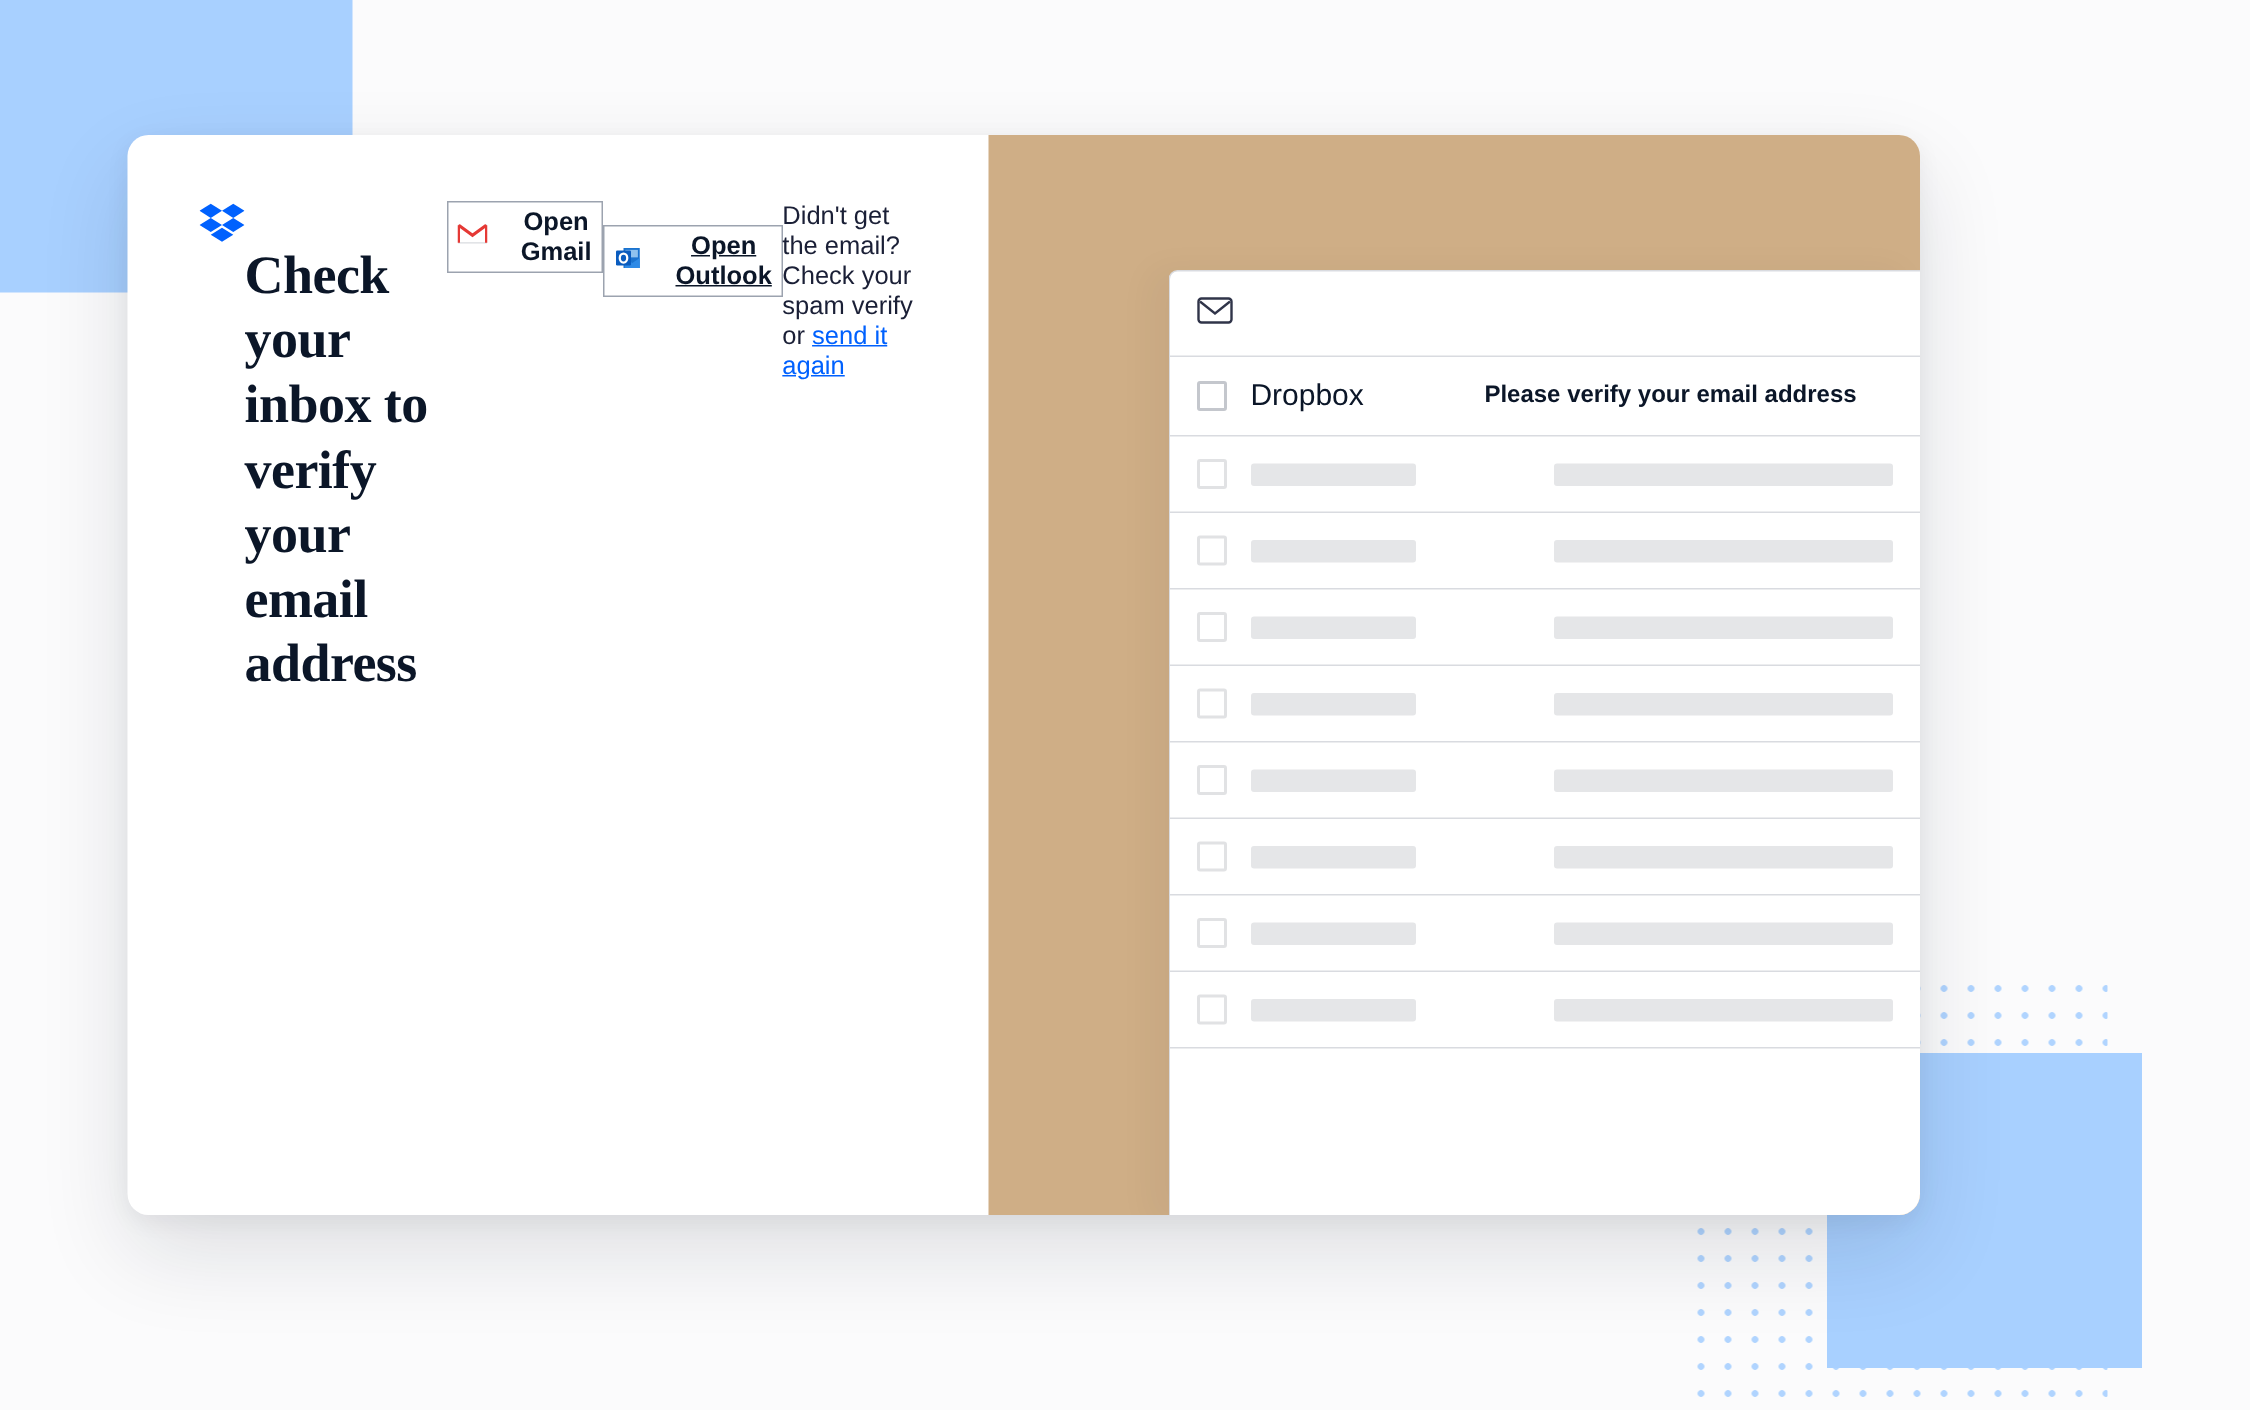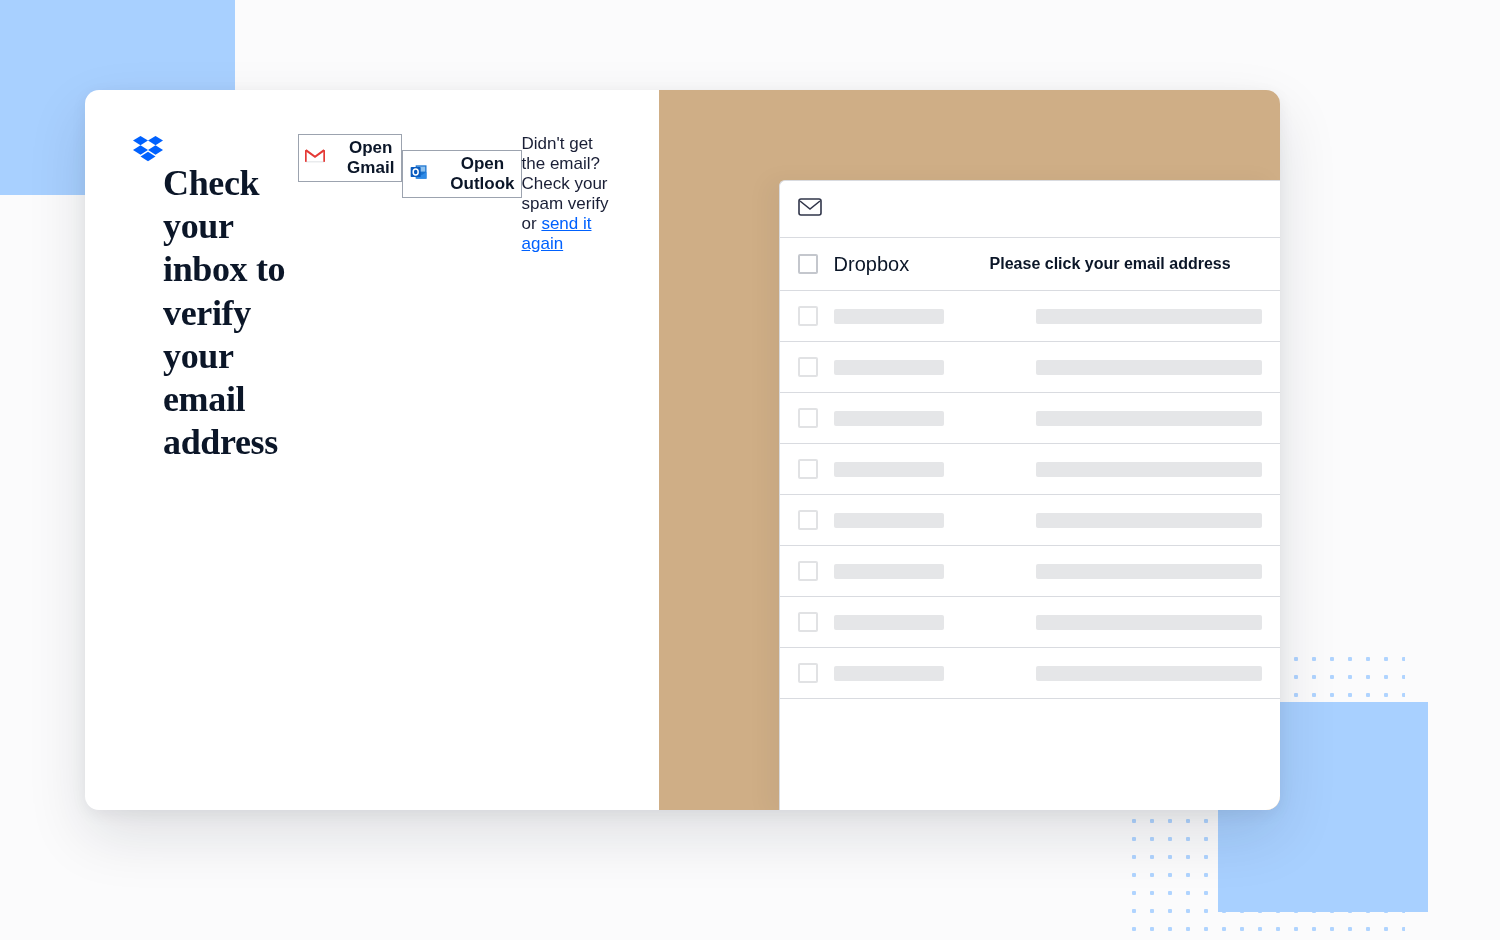--- a/index.html
+++ b/index.html
@@ -42,21 +42,21 @@
   h1.title{font-size:36px;font-weight:600;line-height:1.2;color:var(--ink-dark);margin:28px 0 24px 0;max-width:420px;letter-spacing:-0.01em;font-family:Georgia,"Times New Roman",serif;}
   .lead{font-size:17px;color:var(--ink);margin:0 0 4px 0;}
   .email{font-size:17px;font-weight:600;color:var(--ink-dark);margin:0 0 22px 0;}
 
   .btn{
     display:flex;align-items:center;justify-content:flex-start;gap:21px;
     width:100%;max-width:440px;height:48px;border:1px solid var(--line-dark);
     background:var(--white);font-size:17px;font-weight:600;color:var(--ink-dark);
     cursor:pointer;user-select:none;box-sizing:border-box;
   }
-  .btn + .btn{margin-top:16px;}
+  .btn + .btn{margin-top:16px;text-decoration:underline;}
   .btn svg{width:20px;height:20px;}
 
   .spacer{flex:1;}
   .hint{font-size:17px;color:var(--ink);margin:0;}
   .link{color:var(--blue);text-decoration:underline;cursor:pointer;}
 
   
   .inbox{
     position:absolute;top:90px;left:120px;right:0;bottom:-5px;
     background:var(--white);border:1px solid var(--line);border-right:none;border-bottom:none;
@@ -148,21 +148,21 @@
             <svg class="mail-icon" viewBox="0 0 24 18" fill="none">
               <rect x="1" y="1" width="22" height="16" rx="2" stroke="currentColor" stroke-width="1.6"></rect>
               <path d="M2 3 L12 11 L22 3" stroke="currentColor" stroke-width="1.6"></path>
             </svg>
           </span>
         </div>
 
         <div class="row">
           <span class="chk"></span>
           <span class="sender">Dropbox</span>
-          <span class="subject">Please click your email address</span>
+          <span class="subject">Please verify your email address</span>
         </div>
 
         <div class="ghost-row">
           <span class="chk"></span>
           <span class="g-sender"></span>
           <span class="g-gap"></span>
           <span class="g-subject"></span>
         </div>
         <div class="ghost-row">
           <span class="chk"></span>

